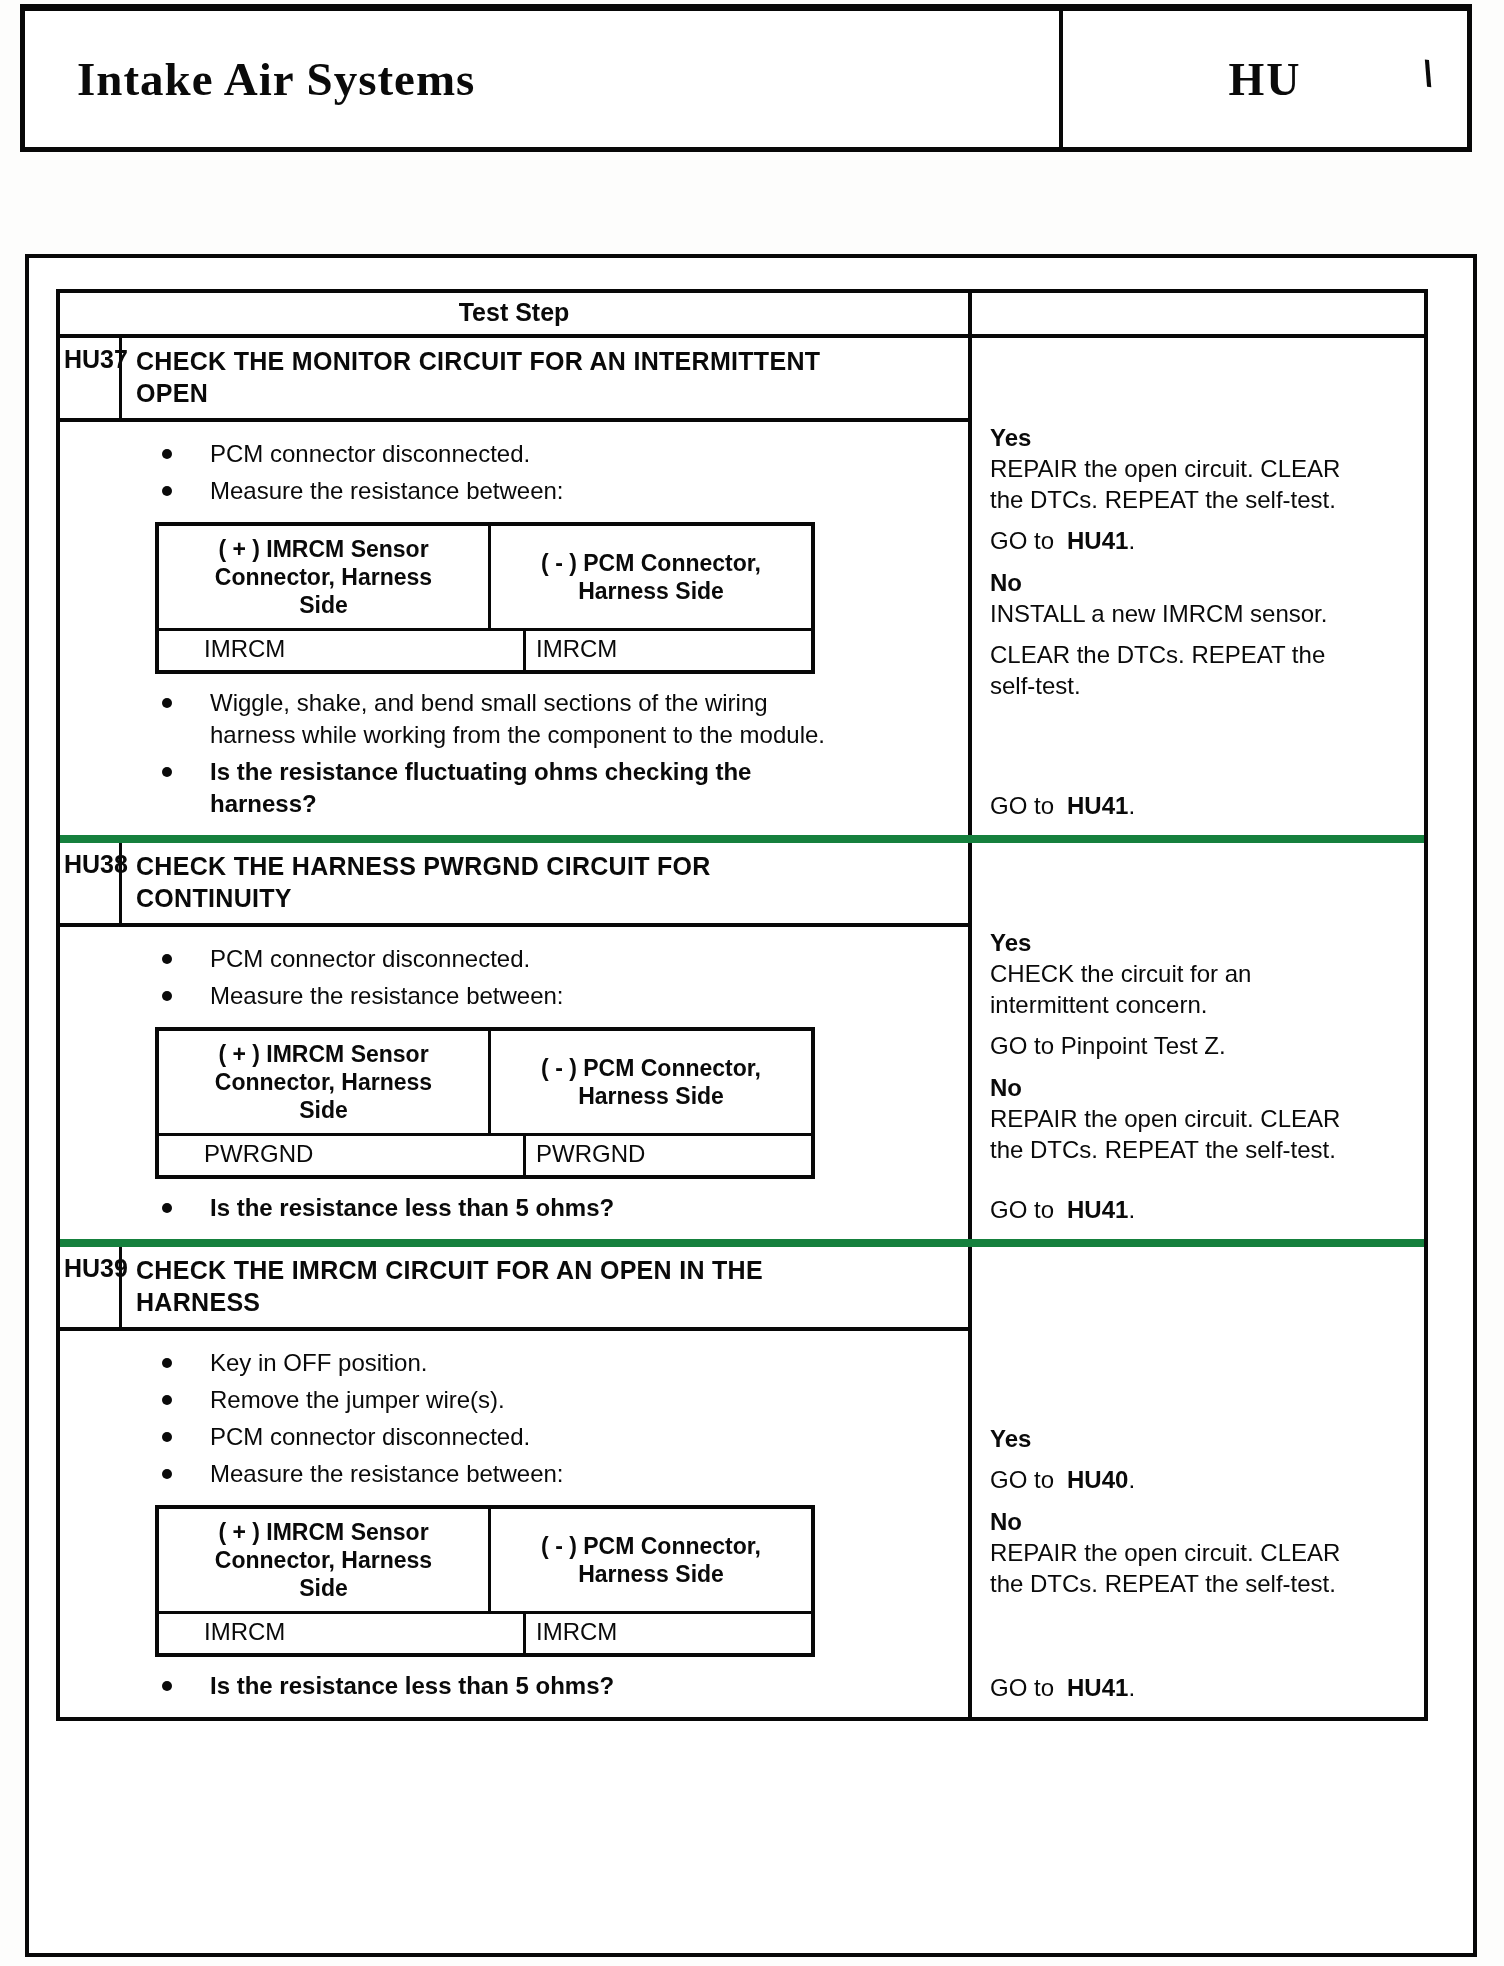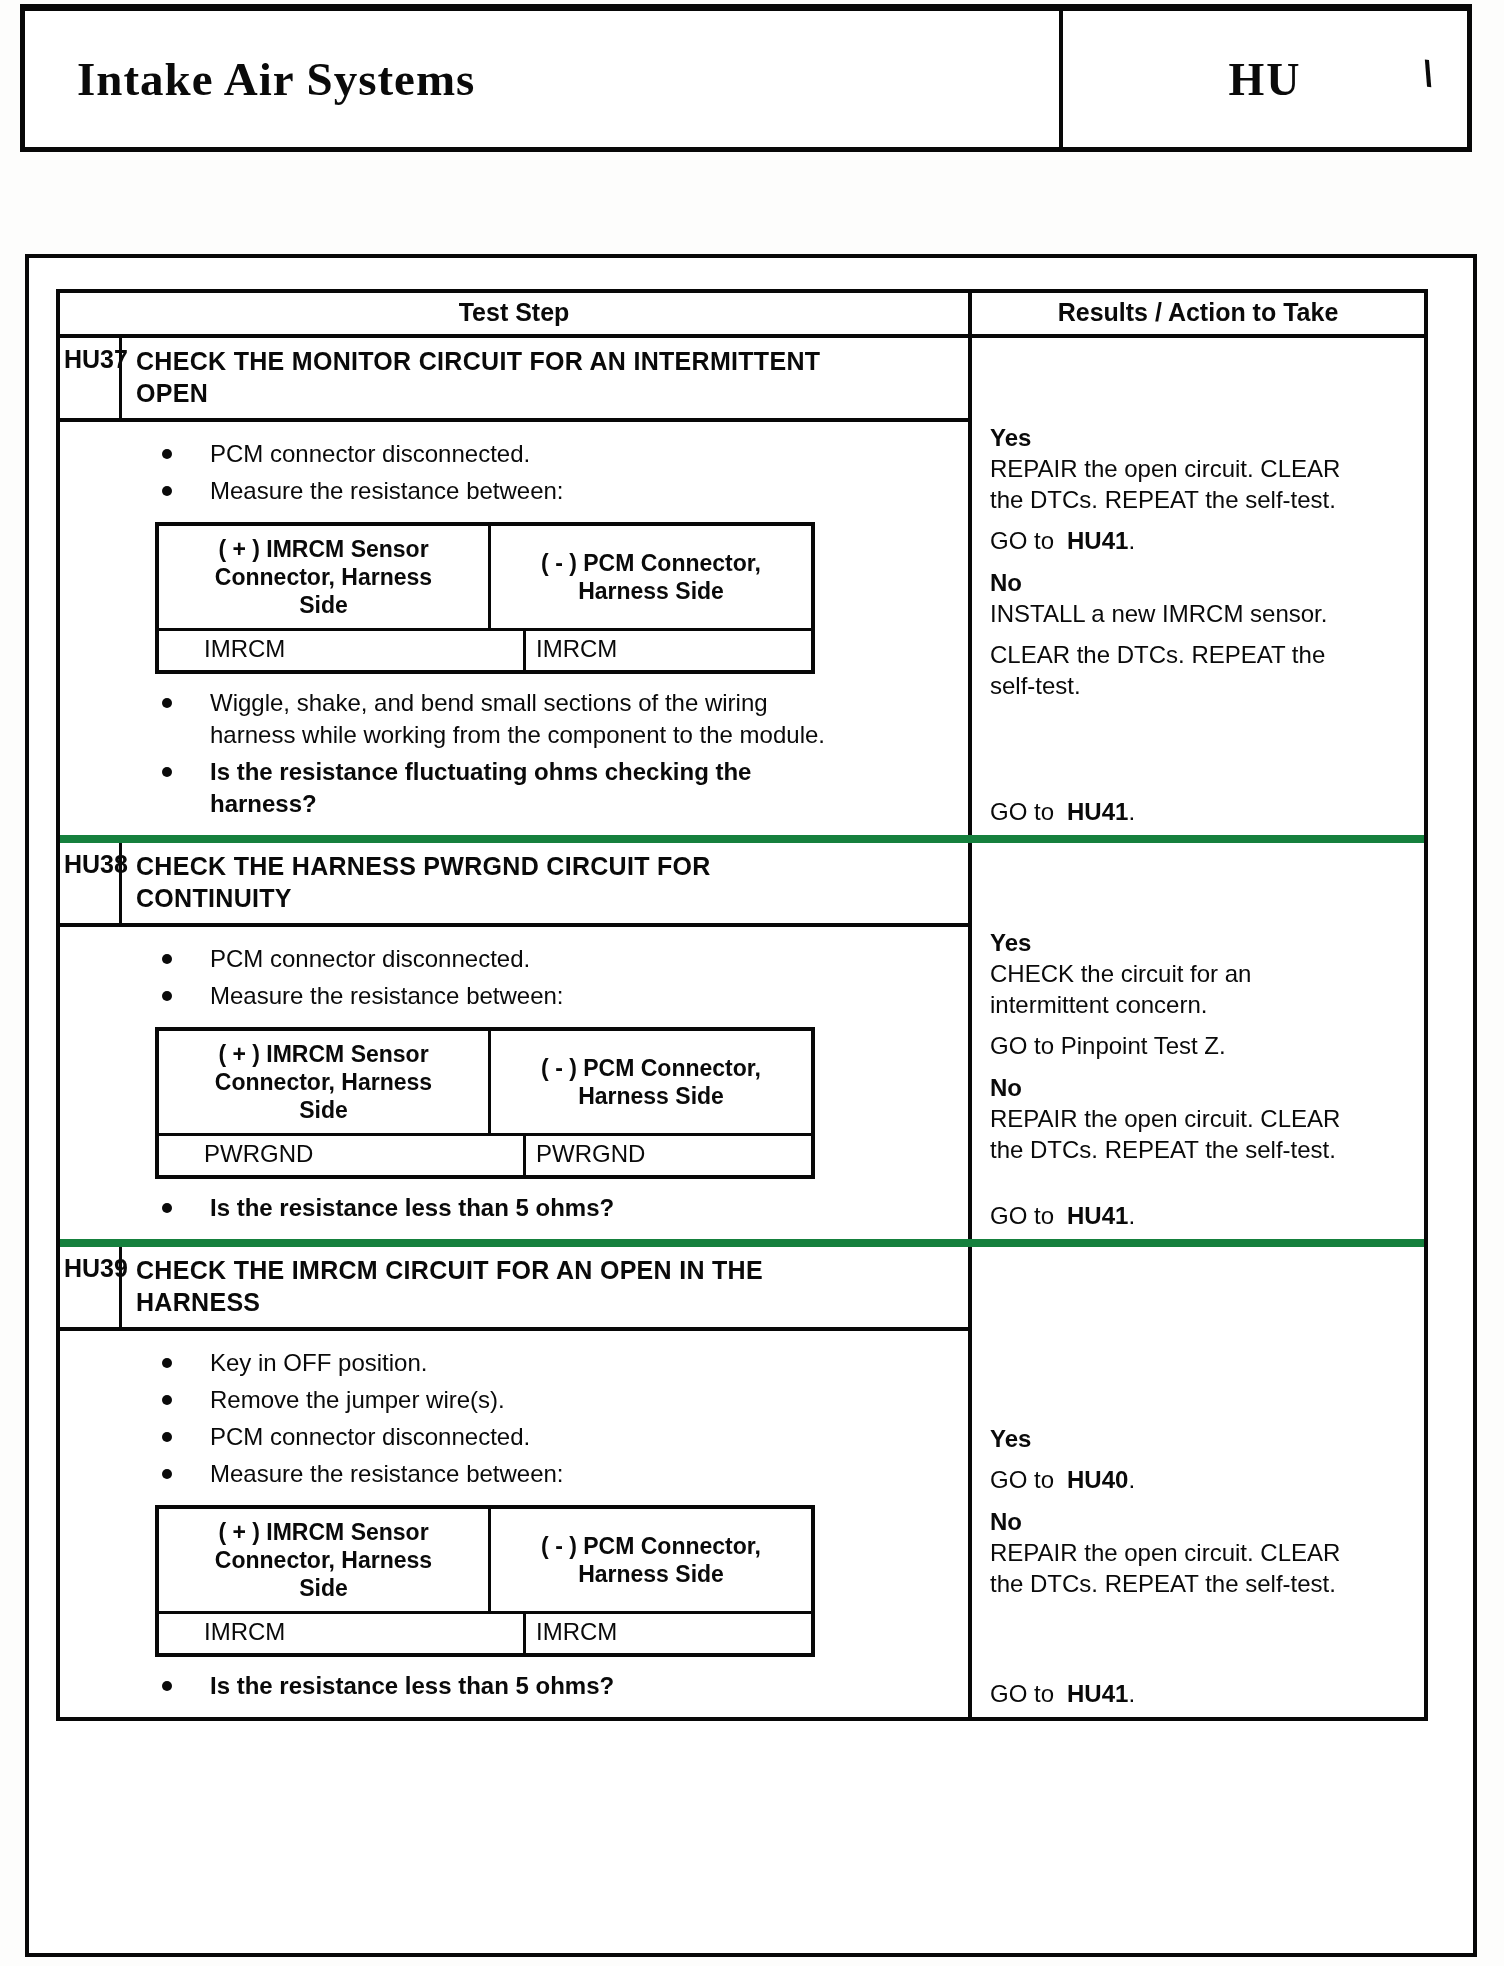--- a/index.html
+++ b/index.html
@@ -156,21 +156,21 @@
     grid-template-columns: 332px 1fr;
     border-top: 3px solid #080808;
     padding-left: 35px;
   }
   .conn-vcell { padding: 4px 10px 7px; font-size: 24px; }
   .conn-vcell--plus { border-right: 3px solid #080808; }
 
   .results-col {
     display: flex;
     flex-direction: column;
-    padding: 84px 12px 8px 18px;
+    padding: 84px 12px 14px 18px;
     font-size: 24px;
     line-height: 31px;
   }
   .results-col--hu39 { padding-top: 176px; }
   .r-verdict { font-weight: 700; margin-top: 11px; }
   .r-verdict:first-child { margin-top: 0; }
   .r-action + .r-action { margin-top: 10px; }
   .r-goto { margin-top: 10px; white-space: nowrap; }
   .r-goto .b { font-weight: 700; padding-left: 13px; }
   .r-goto .b:empty { padding-left: 0; }
@@ -187,21 +187,20 @@
     <div class="section-code">HU</div>
     <div class="tick">\</div>
   </div>
 </div>
 
 <div class="main-box">
   <div class="ptable">
 
     <div class="pt-header">
       <div class="pt-h pt-h--step">Test Step</div>
-      <div class="pt-h">Results / Action to Take</div>
     </div>
 
     <div class="test-row">
       <div class="step-col">
         <div class="trow">
           <div class="tid">HU37</div>
           <div class="ttitle">
             <div class="bline">CHECK THE MONITOR CIRCUIT FOR AN INTERMITTENT</div>
             <div class="bline">OPEN</div>
           </div>

